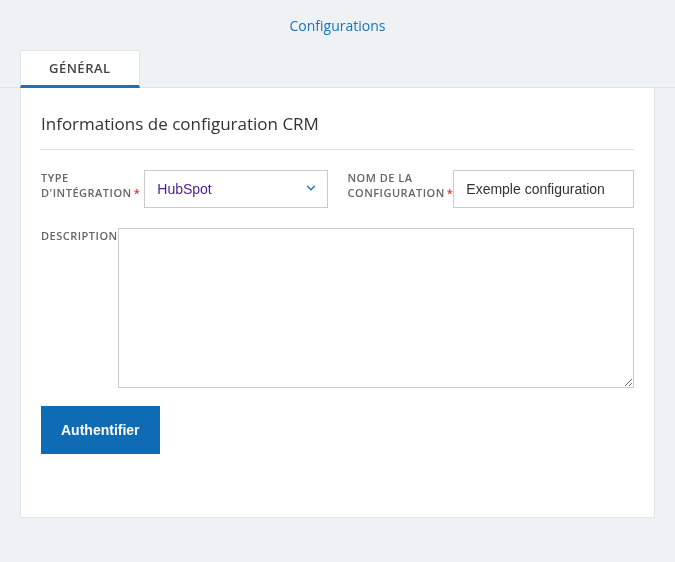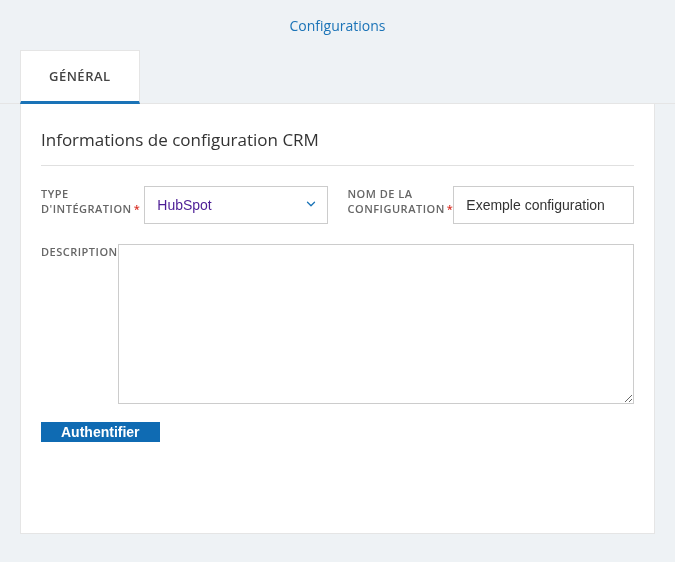--- a/index.html
+++ b/index.html
@@ -29,21 +29,21 @@
       font-weight: 400;
       color: #333;
     }
     .tabs {
       display: flex;
       padding-left: 20px;
       border-bottom: 1px solid #e5e5e5;
       background: #eef2f5;
     }
     .tab {
-      padding: 16px 28px;
+      padding: 8px 28px;
       font-size: 13px;
       font-weight: 600;
       letter-spacing: 0.5px;
       color: #444;
       background: #fff;
       border: 1px solid #e5e5e5;
       border-bottom: none;
       border-top: 1px solid #e5e5e5;
       cursor: pointer;
       position: relative;
@@ -132,21 +132,21 @@
       color: #333;
       background: #fff;
       resize: vertical;
       outline: none;
       font-family: inherit;
     }
     .btn-primary {
       background: #0f6bb3;
       color: #fff;
       border: none;
-      padding: 2px 20px;
+      padding: 16px 20px;
       font-size: 14px;
       font-weight: 600;
       cursor: pointer;
       margin-top: 18px;
     }
   </style>
 </head>
 <body>
 
 <div class="page">

